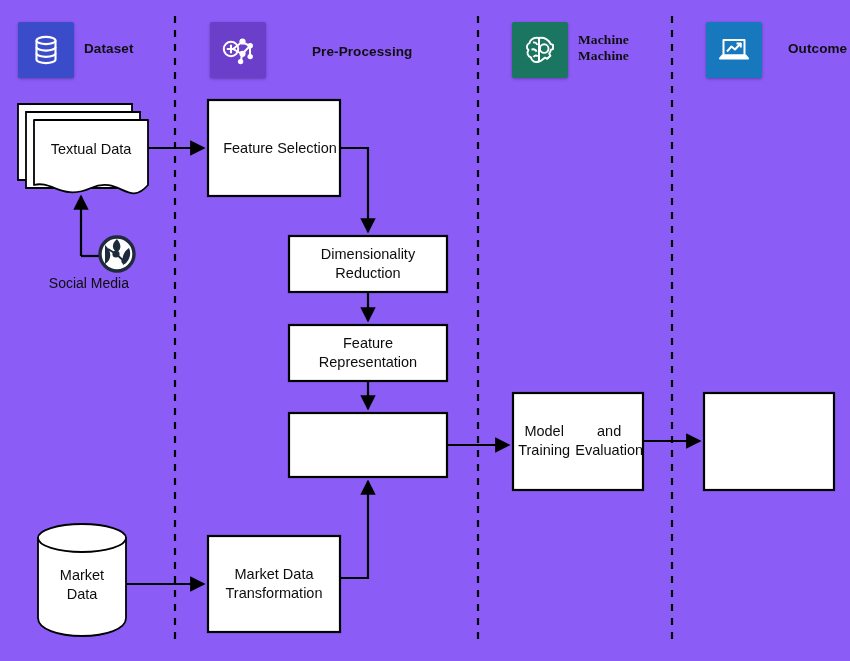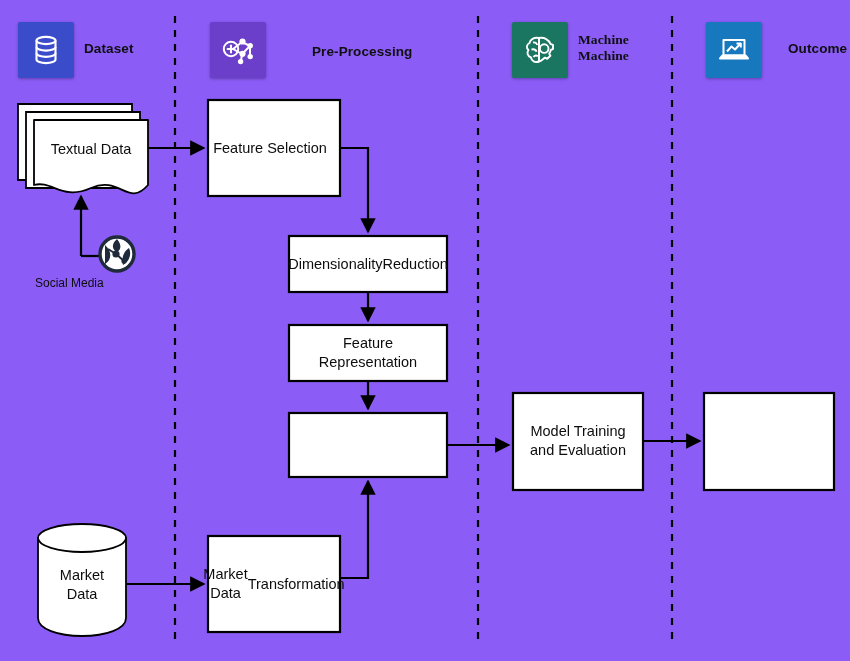--- a/index.html
+++ b/index.html
@@ -48,23 +48,23 @@
     color: #0d0d0d;
     line-height: 19px;
     text-align: center;
     display: flex;
     align-items: center;
     justify-content: center;
     pointer-events: none;
   }
   .src-label {
     position: absolute;
-    font-size: 12px;
+    font-size: 14px;
     color: #0d0d0d;
-    text-align: left;
+    text-align: right;
     line-height: 19px;
   }
 </style>
 </head>
 <body>
 
 <div id="canvas">
 
   <svg id="svg-layer" viewBox="0 0 850 661">
     <defs>
@@ -212,37 +212,37 @@
 
   <div class="node-label" style="left:34px; top:138px; width:114px; height:22px;">Textual Data</div>
 
   <div class="src-label" style="left:35px; top:274px; width:94px;">Social Media</div>
 
   <div class="node-label" style="left:38px; top:566px; width:88px; height:38px; flex-direction:column;">
     <span>Market</span>
     <span>Data</span>
   </div>
 
-  <div class="node-label" style="left:204px; top:137px; width:132px; height:22px;">Feature Selection</div>
-
-  <div class="node-label" style="left:289px; top:245px; width:158px; height:38px; flex-direction:row;">
+  <div class="node-label" style="left:214px; top:137px; width:132px; height:22px;">Feature Selection</div>
+
+  <div class="node-label" style="left:289px; top:245px; width:158px; height:38px; flex-direction:column;">
     <span>Dimensionality</span>
     <span>Reduction</span>
   </div>
 
   <div class="node-label" style="left:289px; top:334px; width:158px; height:38px; flex-direction:column;">
     <span>Feature</span>
     <span>Representation</span>
   </div>
 
 
-  <div class="node-label" style="left:208px; top:565px; width:132px; height:38px; flex-direction:row;">
+  <div class="node-label" style="left:208px; top:565px; width:132px; height:38px; flex-direction:column;">
     <span>Market Data</span>
     <span>Transformation</span>
   </div>
 
-  <div class="node-label" style="left:513px; top:422px; width:130px; height:38px; flex-direction:column;">
+  <div class="node-label" style="left:513px; top:422px; width:130px; height:38px; flex-direction:row;">
     <span>Model Training</span>
     <span>and Evaluation</span>
   </div>
 
 
 </div>
 
 </body></html>

